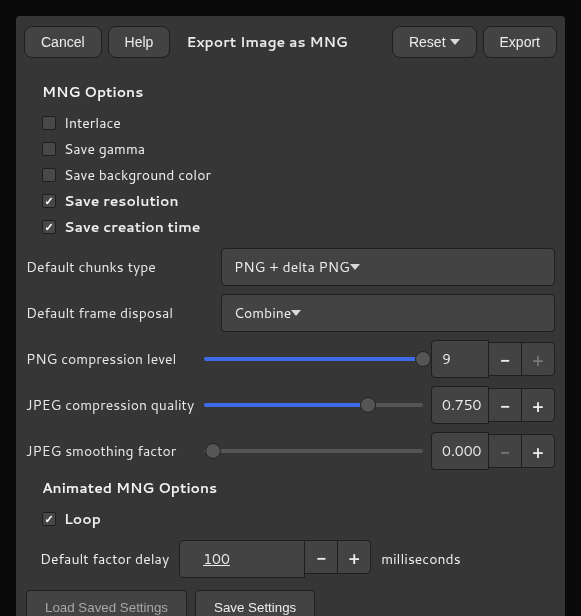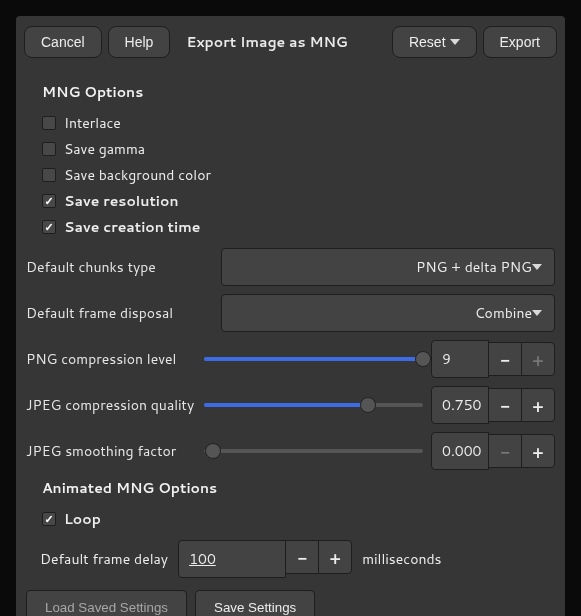--- a/index.html
+++ b/index.html
@@ -90,21 +90,21 @@
   color: #e6e6e6;
 }
 .select {
   flex: 1;
   background: #434343;
   border: 1px solid #1e1e1e;
   border-radius: 4px;
   padding: 8px 12px;
   display: flex;
   align-items: center;
-  justify-content: flex-end;
+  justify-content: flex-start;
   cursor: pointer;
 }
 .chev-down {
   width: 0; height: 0;
   border-left: 5px solid transparent;
   border-right: 5px solid transparent;
   border-top: 6px solid #d9d9d9;
 }
 .slider-row {
   display: flex;
@@ -177,25 +177,25 @@
 .step-btn.minus { border-radius: 0; }
 .step-btn.plus { border-radius: 0 4px 4px 0; }
 .delay-row {
   display: flex;
   align-items: center;
   gap: 10px;
   margin: 8px 0 12px 14px;
 }
 .delay-label { color: #ededed; }
 .numbox-wide {
-  width: 108px;
+  width: 126px;
   background: #434343;
   border: 1px solid #1e1e1e;
   border-radius: 4px 0 0 4px;
-  padding: 8px 10px;
+  padding: 8px 23px;
   color: #ededed;
   text-decoration: underline;
 }
 .btn-row {
   display: flex;
   gap: 8px;
   margin-top: 6px;
 }
 .big-btn {
   background: #434343;
@@ -309,21 +309,21 @@
     </div>
 
     <div class="section-title">Animated MNG Options</div>
 
     <div class="checkbox-row">
       <span class="checkbox checked"></span>
       <span class="check-label bold">Loop</span>
     </div>
 
     <div class="delay-row">
-      <span class="delay-label">Default frame delay</span>
+      <span class="delay-label">Default factor delay</span>
       <div style="display:flex">
         <div class="numbox-wide">100</div>
         <div class="step-btn minus">−</div>
         <div class="step-btn plus">+</div>
       </div>
       <span class="unit">milliseconds</span>
     </div>
 
     <div class="btn-row">
       <button class="big-btn faded">Load Saved Settings</button>

